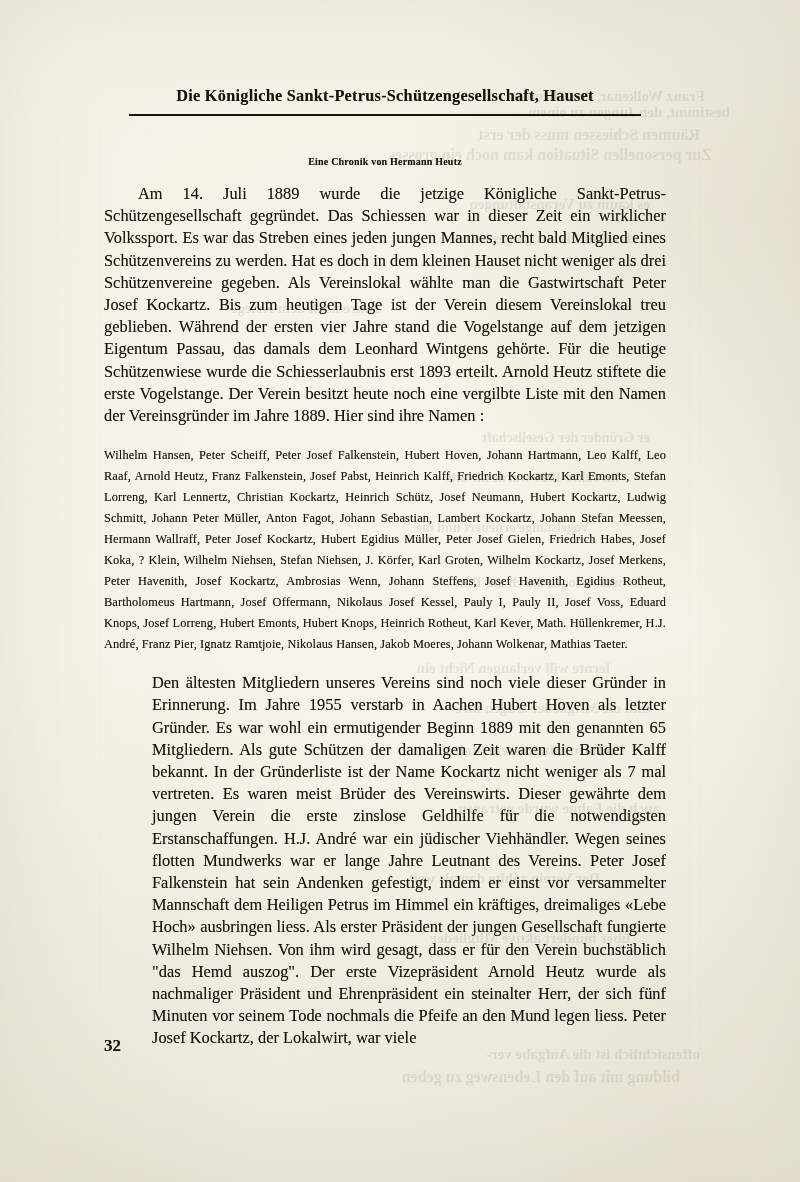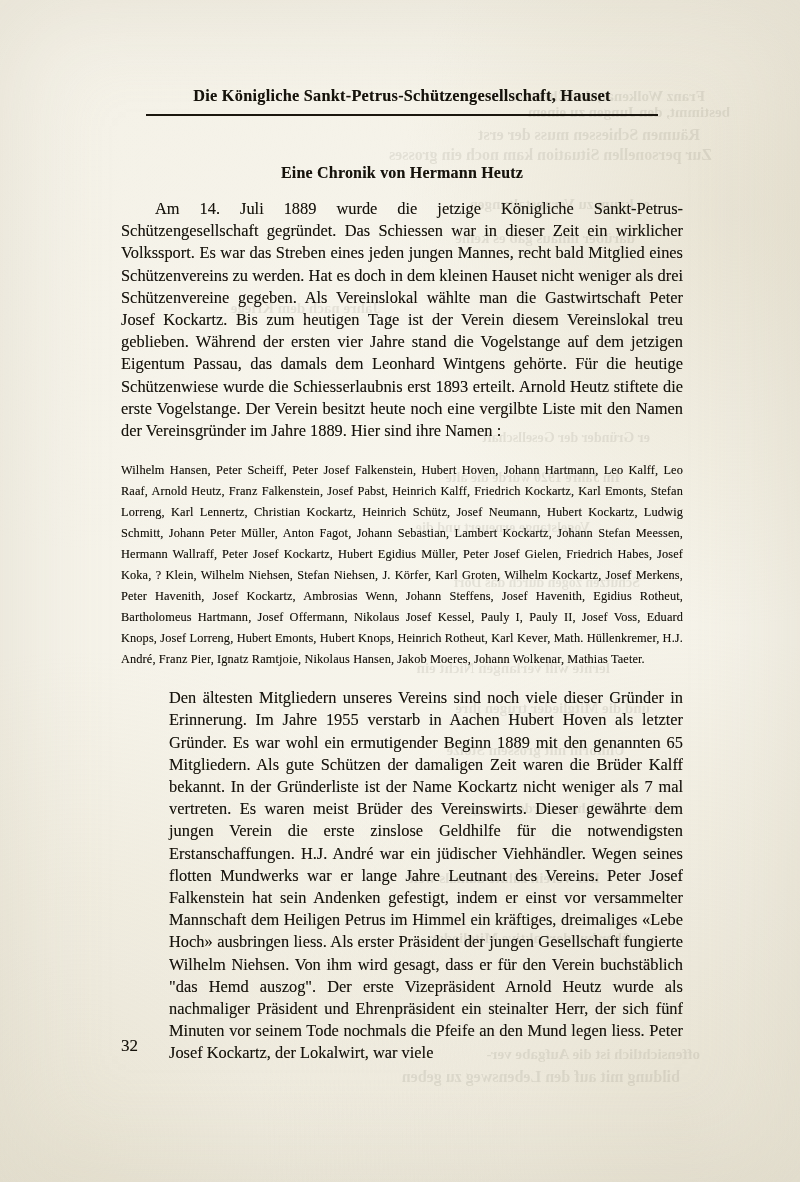--- a/index.html
+++ b/index.html
@@ -54,21 +54,21 @@
   }
   #bleed .bl {
     position: absolute;
     white-space: nowrap;
     font-weight: 700;
   }
 
   
   #content {
     position: absolute;
-    left: 121px;
+    left: 104px;
     top: 0;
     width: 562px;
     height: 1182px;
     color: #16130c;
   }
 
   .doc-title {
     margin: 0;
     padding-top: 86px;
     text-align: center;
@@ -77,24 +77,24 @@
     letter-spacing: .25px;
     white-space: nowrap;
   }
   .title-rule {
     margin: 8px auto 0 auto;
     width: 512px;
     height: 0;
     border-top: 2.1px solid #1a160e;
   }
   .doc-subtitle {
-    margin: 16px;
+    margin: 8px;
     padding-top: 32px;
     text-align: center;
-    font-size: 16px;
+    font-size: 10px;
     font-weight: 700;
     letter-spacing: .2px;
   }
 
   p.body {
     margin: 0;
     text-align: justify;
     text-justify: inter-word;
     font-size: 16.4px;
     line-height: 22.2px;
@@ -119,21 +119,21 @@
     line-height: 21px;
     letter-spacing: .12px;
   }
 
   
   .folio {
     position: absolute;
     left: 0;
     top: 1036px;
     font-size: 17px;
-    font-weight: 400;
+    font-weight: 700;
   }
 
   
   #content, .folio {
     text-shadow: 0 0 .55px rgba(20,16,8,.40);
   }
 </style>
 </head>
 <body>
 

